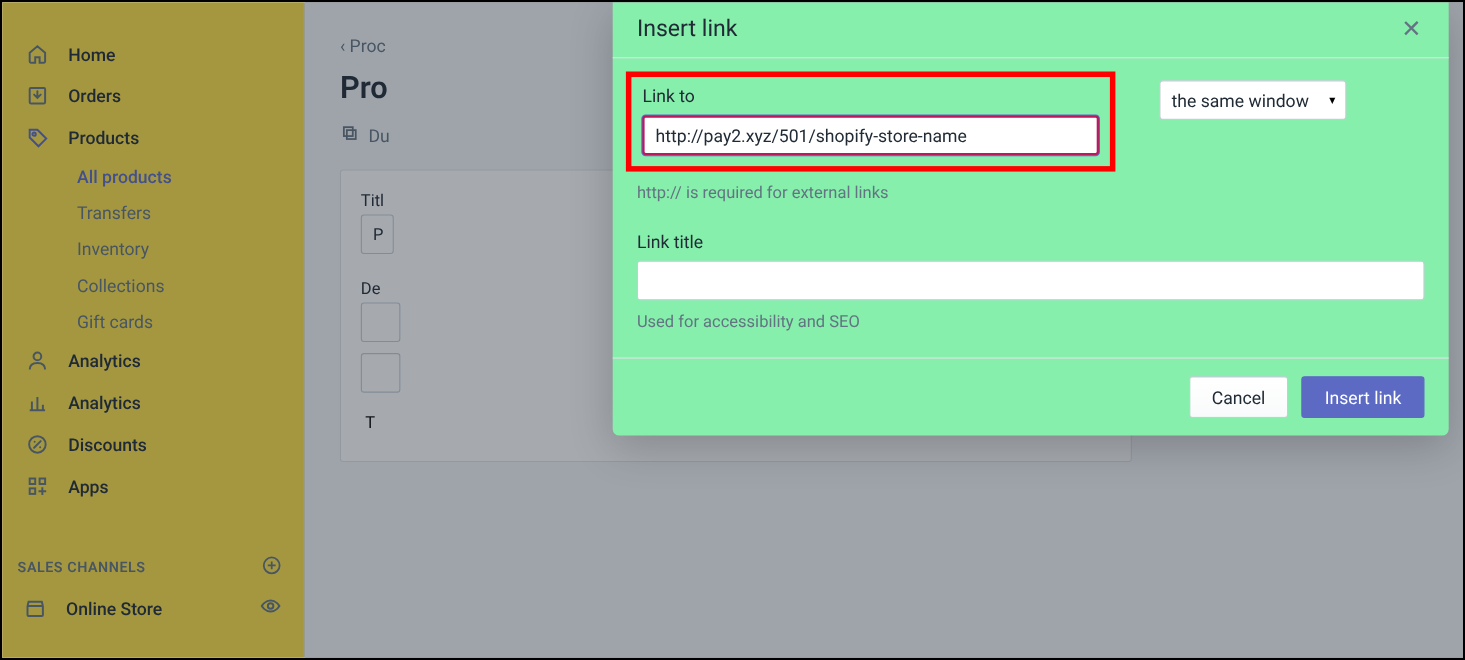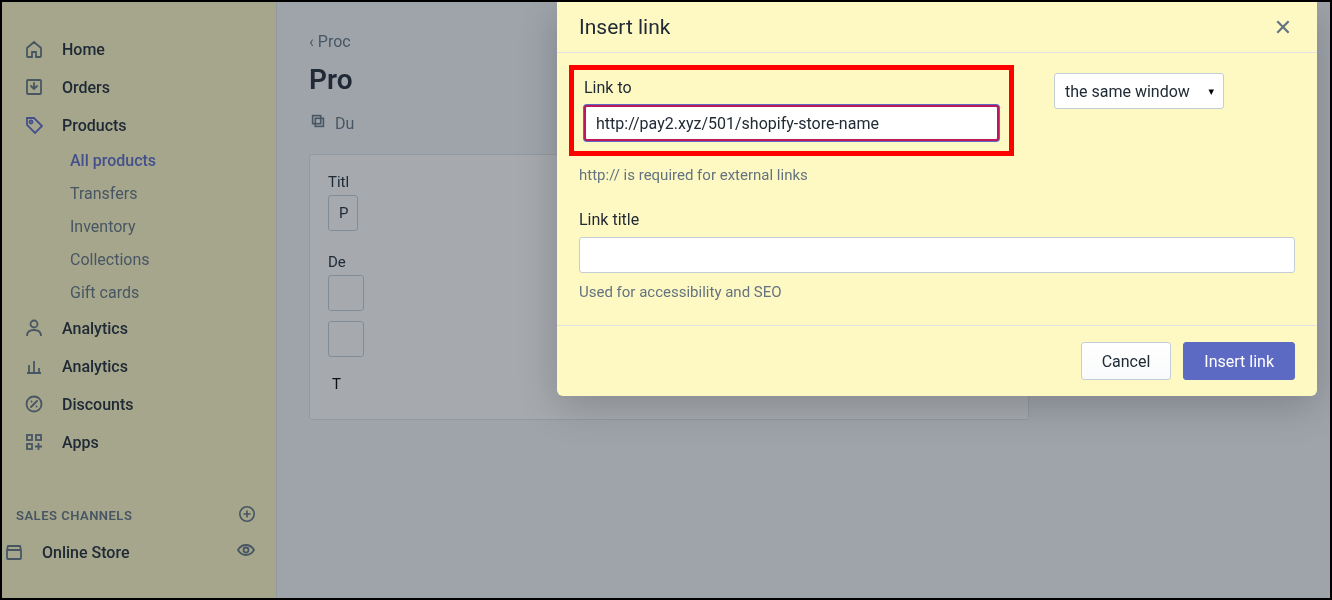--- a/index.html
+++ b/index.html
@@ -18,21 +18,21 @@
       border: 2px solid #000;
     }
     
     
     .sidebar {
       position: absolute;
       left: 0;
       top: 0;
       width: 275px;
       height: 100%;
-      background: #fef9c3;
+      background: #fde047;
       border-right: 1px solid #dfe3e8;
       padding-top: 28px;
     }
     
     .nav-item {
       display: flex;
       align-items: center;
       padding: 7px 20px;
       cursor: pointer;
       font-size: 16px;
@@ -81,21 +81,21 @@
       padding: 14px 20px 8px 14px;
       font-size: 13px;
       font-weight: 600;
       color: #637381;
       letter-spacing: 0.5px;
     }
     
     .channel-item {
       display: flex;
       align-items: center;
-      padding: 6px 20px 6px 0;
+      padding: 6px 20px 6px 18px;
       font-size: 16px;
       color: #212b36;
     }
     
     .channel-item .icon-wrap {
       width: 24px;
       height: 24px;
       margin-right: 16px;
       display: flex;
       align-items: center;
@@ -190,21 +190,21 @@
       inset: 0;
       background: rgba(33, 43, 54, 0.4);
     }
     
     
     .modal {
       position: absolute;
       top: 0;
       left: 555px;
       width: 760px;
-      background: #fef9c3;
+      background: #86efac;
       border-radius: 0 0 6px 6px;
       box-shadow: 0 10px 40px rgba(0,0,0,0.2);
     }
     
     .modal-header {
       display: flex;
       align-items: center;
       justify-content: space-between;
       padding: 13px 22px;
       border-bottom: 1px solid #dfe3e8;

